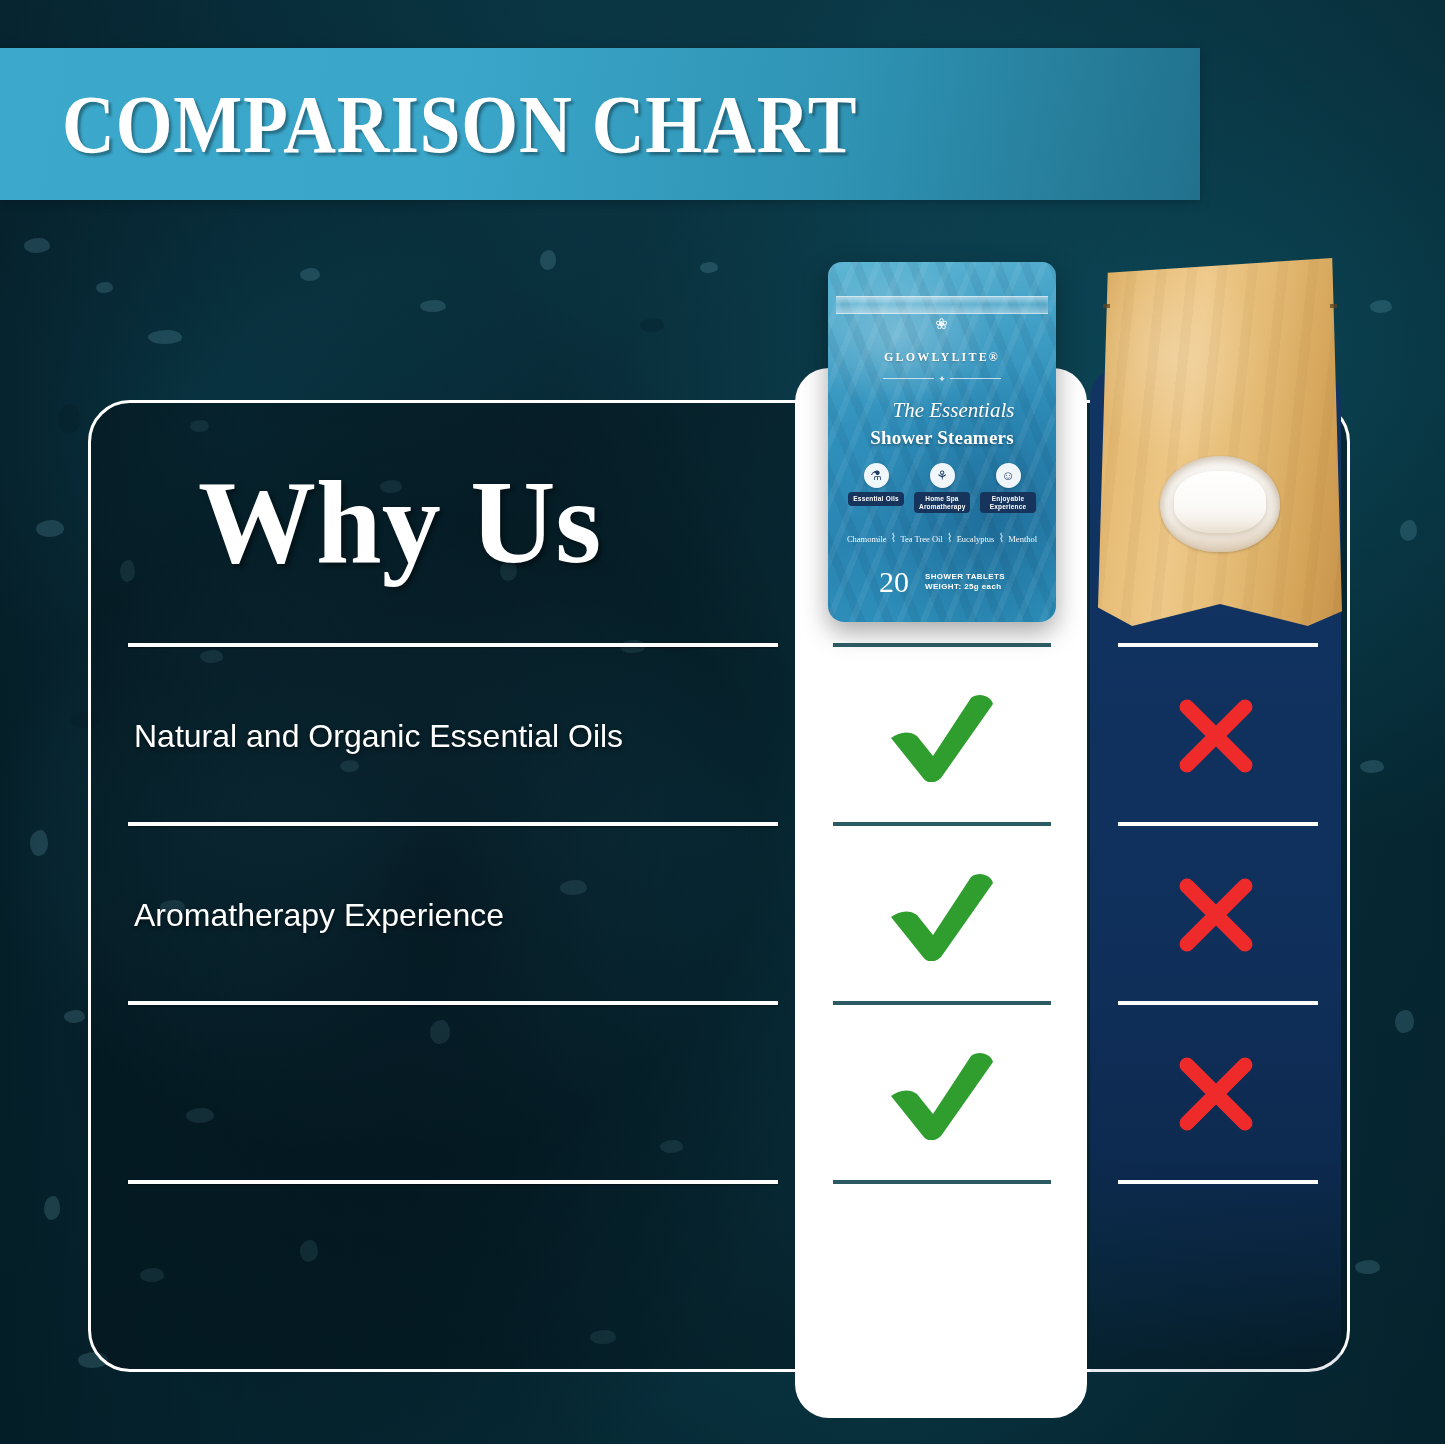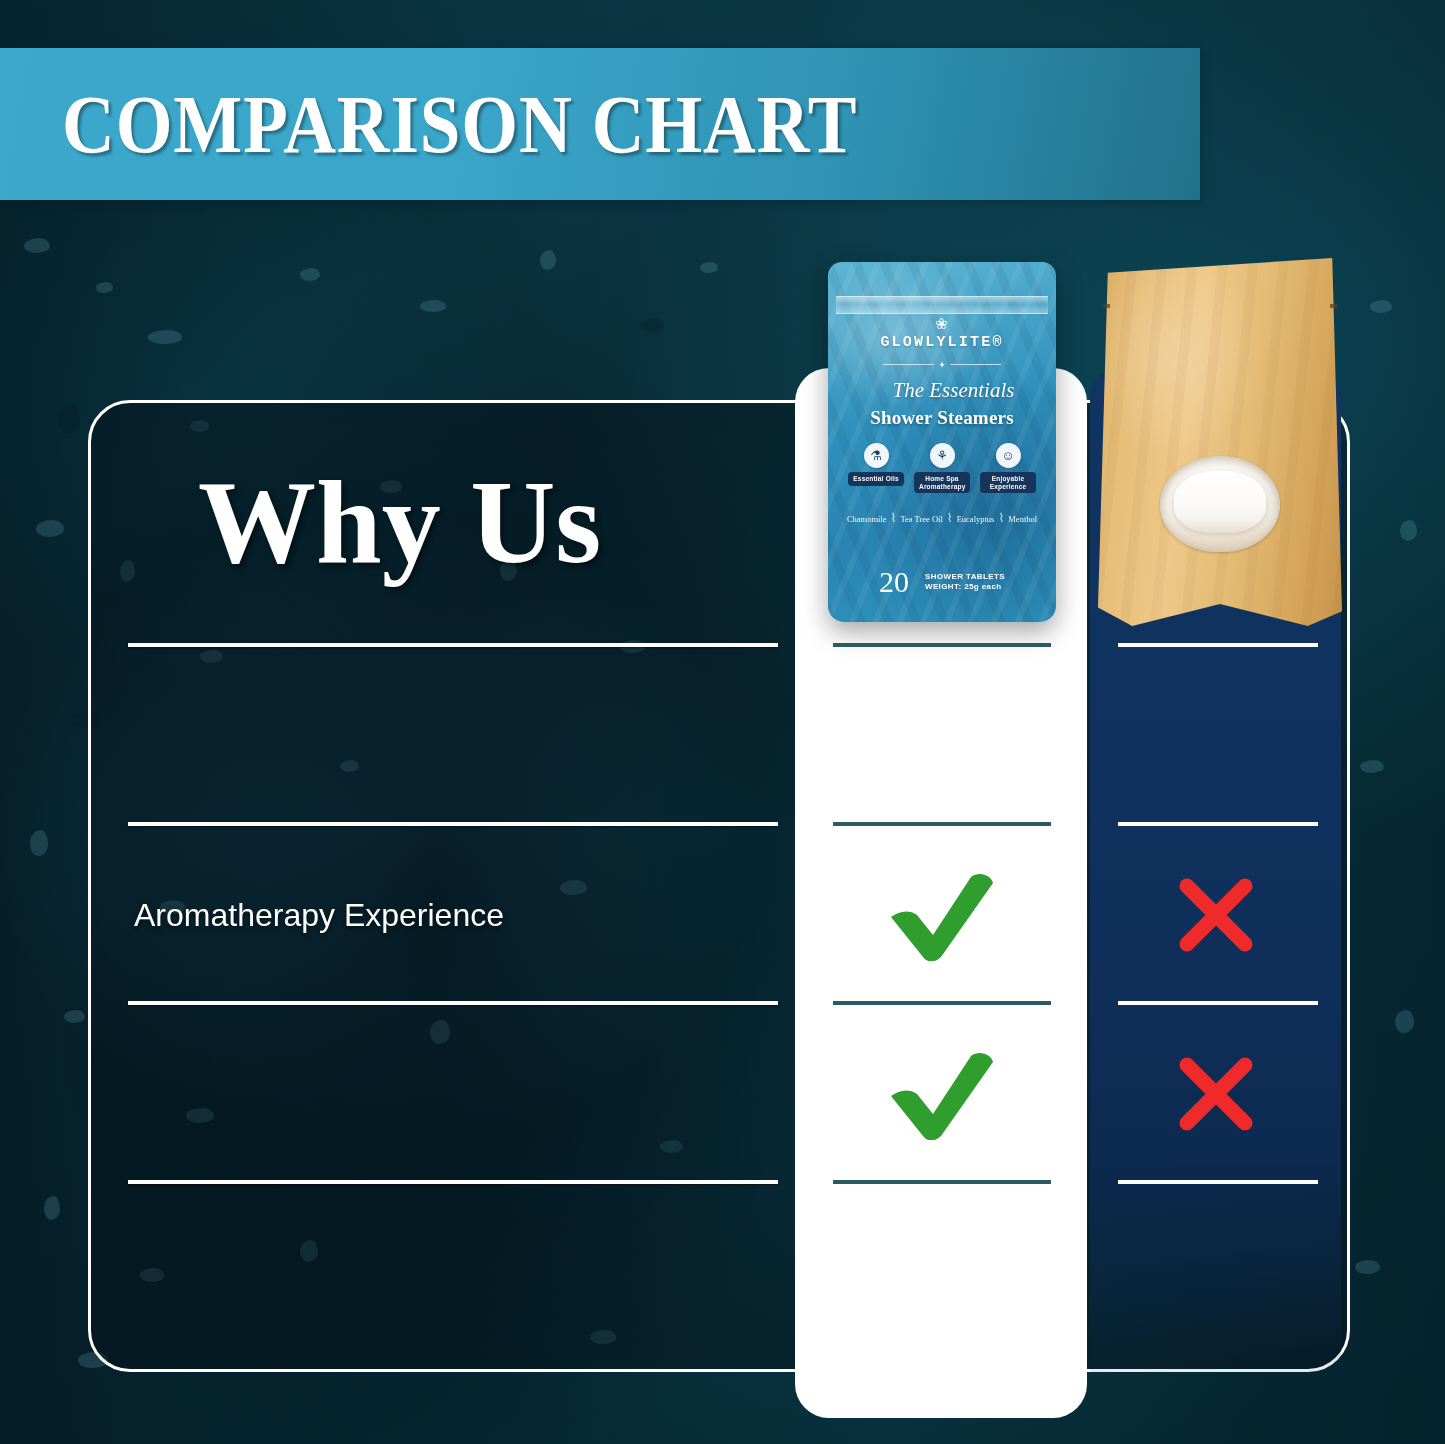--- a/index.html
+++ b/index.html
@@ -80,32 +80,32 @@
   }
   .pouch-zip{
     position:absolute;left:8px;right:8px;top:34px;height:16px;
     background:linear-gradient(180deg,rgba(255,255,255,.48),rgba(255,255,255,.12) 45%,rgba(255,255,255,.40));
     border-top:1px solid rgba(255,255,255,.55);
     border-bottom:1px solid rgba(255,255,255,.45);
   }
   .pouch-content{position:absolute;left:0;right:0;top:56px;text-align:center;color:#fff;z-index:3;}
   .pouch-crest{font-size:15px;line-height:12px;opacity:.92;letter-spacing:1px;}
   .pouch-brand{
-    font-family:Liberation Mono, monospace;font-size:15px;letter-spacing:2.2px;
-    margin-top:4px;font-weight:600;text-shadow:0 1px 2px rgba(0,0,0,.25);
+    font-family:Liberation Serif, serif;font-size:12px;letter-spacing:2.2px;
+    margin-top:20px;font-weight:600;text-shadow:0 1px 2px rgba(0,0,0,.25);
   }
   .pouch-rule{
     margin:9px auto 0;width:118px;height:9px;
     display:flex;align-items:center;justify-content:center;gap:4px;
     font-size:9px;opacity:.85;
   }
   .pouch-rule i{display:block;height:1px;background:rgba(255,255,255,.8);flex:1;}
   .pouch-script{
     font-family:"Liberation Serif", serif;font-style:italic;font-size:21px;
-    margin-top:9px;text-shadow:0 1px 3px rgba(0,0,0,.28);padding-left:23px;
+    margin-top:15px;text-shadow:0 1px 3px rgba(0,0,0,.28);padding-left:23px;
   }
   .pouch-name{
     font-family:"Liberation Serif", serif;font-weight:700;font-size:19px;
     margin-top:4px;letter-spacing:.2px;text-shadow:0 2px 3px rgba(0,0,0,.32);
   }
   .pouch-badges{
     display:flex;justify-content:center;gap:10px;margin-top:14px;
   }
   .badge{width:56px;display:flex;flex-direction:column;align-items:center;}
   .badge-ico{
@@ -349,61 +349,77 @@
   <div class="table">
 
     <div class="title-row">
       <div class="why-us">Why Us</div>
     </div>
 
     <div class="div-left" style="top:243px;"></div>
     <div class="div-mid" style="top:243px;"></div>
     <div class="div-right" style="top:243px;"></div>
 
-
-    <div class="div-left" style="top:422px;"></div>
-    <div class="div-mid" style="top:422px;"></div>
-    <div class="div-right" style="top:422px;"></div>
-
-    <div class="row" style="top:426px;">
-      <div class="label">Aromatherapy Experience</div>
+    <div class="row" style="top:247px;">
+      <div class="label">Natural and Organic Essential Oils</div>
       <div class="cell-ok">
         <svg class="check-icon" viewBox="0 0 112 92" aria-hidden="true">
           <path d="M6 48 C14 42 24 40 32 46 L48 66 L86 8 C94 2 106 6 108 14 L56 88 C50 94 42 94 38 88 Z" fill="#2f9e2f"></path>
         </svg>
       </div>
       <div class="cell-no">
         <svg class="cross-icon" viewBox="0 0 84 84" aria-hidden="true">
           <g stroke="#ef2a2a" stroke-width="15" stroke-linecap="round">
             <line x1="13" y1="13" x2="71" y2="71"></line>
             <line x1="71" y1="13" x2="13" y2="71"></line>
           </g>
         </svg>
       </div>
     </div>
 
-    <div class="div-left" style="top:601px;"></div>
-    <div class="div-mid" style="top:601px;"></div>
-    <div class="div-right" style="top:601px;"></div>
-
-    <div class="row" style="top:605px;">
+    <div class="div-left" style="top:422px;"></div>
+    <div class="div-mid" style="top:422px;"></div>
+    <div class="div-right" style="top:422px;"></div>
+
+    <div class="row" style="top:426px;">
+      <div class="label">Aromatherapy Experience</div>
       <div class="cell-ok">
         <svg class="check-icon" viewBox="0 0 112 92" aria-hidden="true">
           <path d="M6 48 C14 42 24 40 32 46 L48 66 L86 8 C94 2 106 6 108 14 L56 88 C50 94 42 94 38 88 Z" fill="#2f9e2f"></path>
         </svg>
       </div>
       <div class="cell-no">
         <svg class="cross-icon" viewBox="0 0 84 84" aria-hidden="true">
           <g stroke="#ef2a2a" stroke-width="15" stroke-linecap="round">
             <line x1="13" y1="13" x2="71" y2="71"></line>
             <line x1="71" y1="13" x2="13" y2="71"></line>
           </g>
         </svg>
       </div>
     </div>
 
+    <div class="div-left" style="top:601px;"></div>
+    <div class="div-mid" style="top:601px;"></div>
+    <div class="div-right" style="top:601px;"></div>
+
+    <div class="row" style="top:605px;">
+      <div class="cell-ok">
+        <svg class="check-icon" viewBox="0 0 112 92" aria-hidden="true">
+          <path d="M6 48 C14 42 24 40 32 46 L48 66 L86 8 C94 2 106 6 108 14 L56 88 C50 94 42 94 38 88 Z" fill="#2f9e2f"></path>
+        </svg>
+      </div>
+      <div class="cell-no">
+        <svg class="cross-icon" viewBox="0 0 84 84" aria-hidden="true">
+          <g stroke="#ef2a2a" stroke-width="15" stroke-linecap="round">
+            <line x1="13" y1="13" x2="71" y2="71"></line>
+            <line x1="71" y1="13" x2="13" y2="71"></line>
+          </g>
+        </svg>
+      </div>
+    </div>
+
     <div class="div-left" style="top:780px;"></div>
     <div class="div-mid" style="top:780px;"></div>
     <div class="div-right" style="top:780px;"></div>
 
 
   </div>
 </div>
 
 </body></html>

